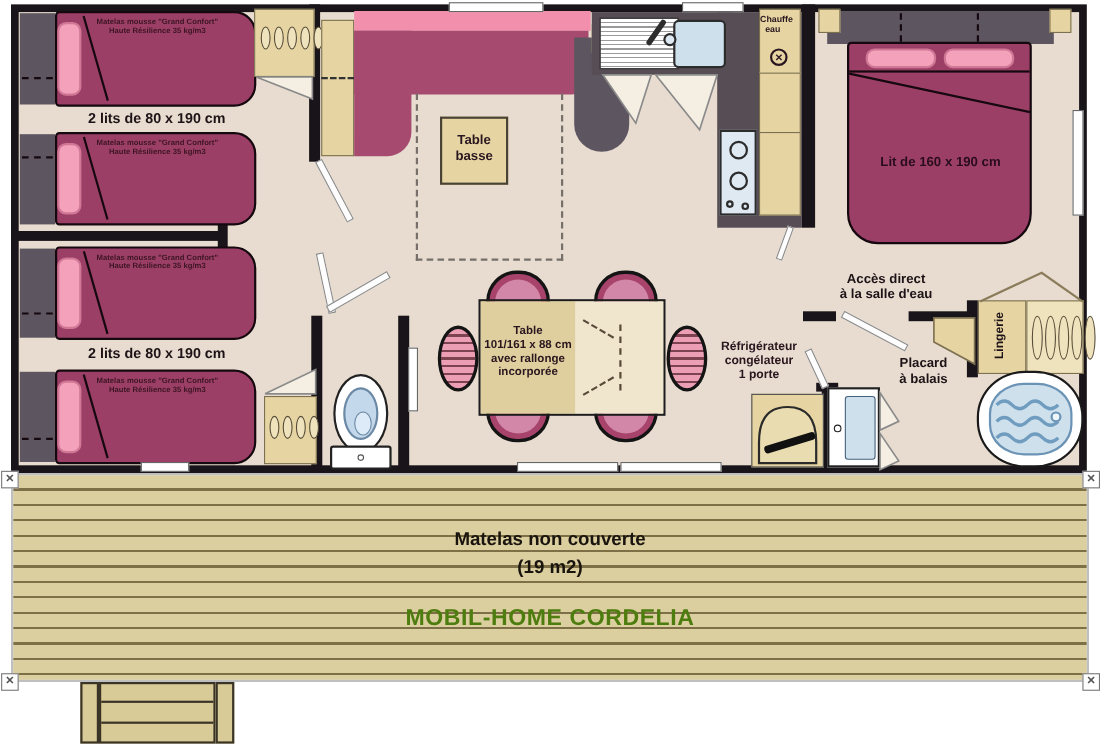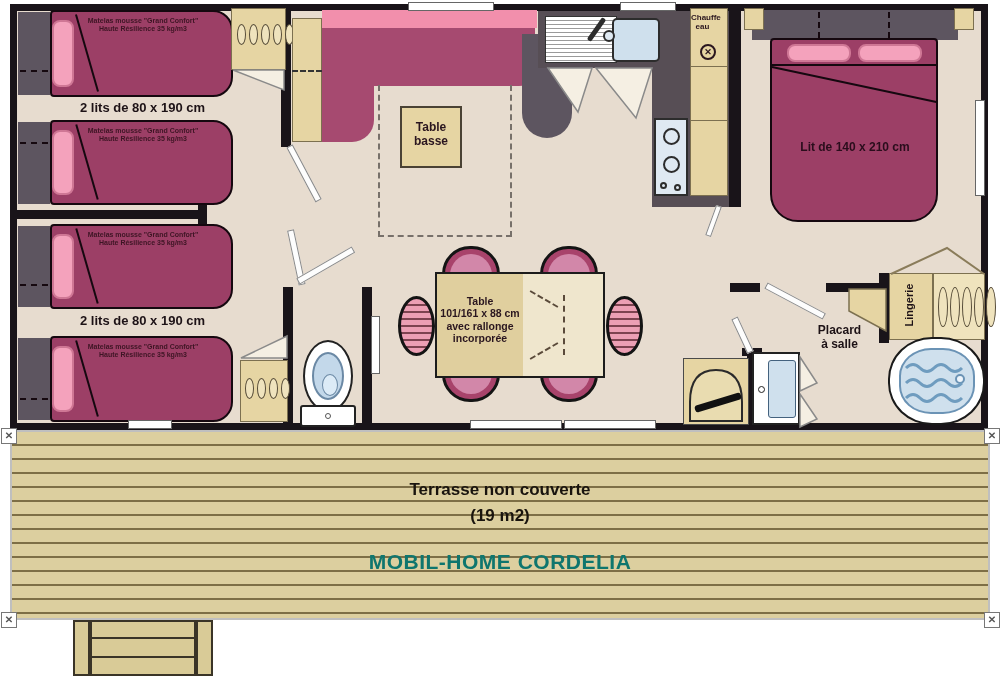--- a/index.html
+++ b/index.html
@@ -225,37 +225,42 @@
   <div class="txt" style="left:68px;top:343px;width:150px;font-size:7px;color:#3d1524;">Matelas mousse "Grand Confort"
 Haute Résilience 35 kg/m3</div>
   <div class="txt" style="left:60px;top:100px;width:165px;font-size:13px;color:#1d1216;">2 lits de 80 x 190 cm</div>
   <div class="txt" style="left:60px;top:313px;width:165px;font-size:13px;color:#1d1216;">2 lits de 80 x 190 cm</div>
   <div class="txt" style="left:401px;top:120px;width:60px;font-size:12px;">Table
 basse</div>
   <div class="txt" style="left:438px;top:295px;width:84px;font-size:10.5px;">Table
 101/161 x 88 cm
 avec rallonge
 incorporée</div>
+  <div class="txt" style="left:645px;top:309px;width:90px;font-size:11px;">Réfrigérateur
+congélateur
+1 porte</div>
   <div class="txt" style="left:691px;top:13px;width:23px;font-size:8px;">Chauffe
 eau</div>
-  <div class="txt" style="left:775px;top:140px;width:160px;font-size:12px;color:#2a0d1c;">Lit de 140 x 210 cm</div>
+  <div class="txt" style="left:775px;top:140px;width:160px;font-size:12px;color:#2a0d1c;">Lit de 160 x 190 cm</div>
+  <div class="txt" style="left:748px;top:246px;width:115px;font-size:12px;color:#1d1216;">Accès direct
+à la salle d'eau</div>
   <div class="txt" style="left:797px;top:323px;width:85px;font-size:12px;color:#1d1216;">Placard
-à salle</div>
+à balais</div>
   <div class="txt" style="left:881px;top:297px;width:60px;height:16px;font-size:11px;transform:rotate(-90deg);color:#1d1216;">Lingerie</div>
 
   <div class="abs" style="left:10px;top:430px;width:980px;height:190px;border:2px solid #bfbfbf;box-sizing:border-box;
               background:repeating-linear-gradient(to bottom,#dccf9f 0 12px,#7d6f46 12px 14px);"></div>
   <div class="xmark" style="left:1px;top:428px;">✕</div>
   <div class="xmark" style="left:984px;top:428px;">✕</div>
   <div class="xmark" style="left:1px;top:612px;">✕</div>
   <div class="xmark" style="left:984px;top:612px;">✕</div>
 
-  <div class="txt" style="left:280px;top:480px;width:440px;font-size:17px;color:#19140e;">Terrasse non couverte</div>
+  <div class="txt" style="left:280px;top:480px;width:440px;font-size:17px;color:#19140e;">Matelas non couverte</div>
   <div class="txt" style="left:280px;top:506px;width:440px;font-size:17px;color:#19140e;">(19 m2)</div>
-  <div class="txt" style="left:250px;top:550px;width:500px;font-size:21px;letter-spacing:0.5px;color:#0f766e;">MOBIL-HOME CORDELIA</div>
+  <div class="txt" style="left:250px;top:550px;width:500px;font-size:21px;letter-spacing:0.5px;color:#4d7c0f;">MOBIL-HOME CORDELIA</div>
 
   <div class="abs" style="left:73px;top:620px;width:17px;height:56px;background:#d9cb97;border:2px solid #3a3427;box-sizing:border-box;"></div>
   <div class="abs" style="left:90px;top:620px;width:106px;height:56px;background:#d9cb97;border:2px solid #3a3427;box-sizing:border-box;"></div>
   <div class="abs" style="left:92px;top:637px;width:102px;height:2px;background:#3a3427;"></div>
   <div class="abs" style="left:92px;top:656px;width:102px;height:2px;background:#3a3427;"></div>
   <div class="abs" style="left:196px;top:620px;width:17px;height:56px;background:#d9cb97;border:2px solid #3a3427;box-sizing:border-box;"></div>
 
 </div>
 
 </body></html>

